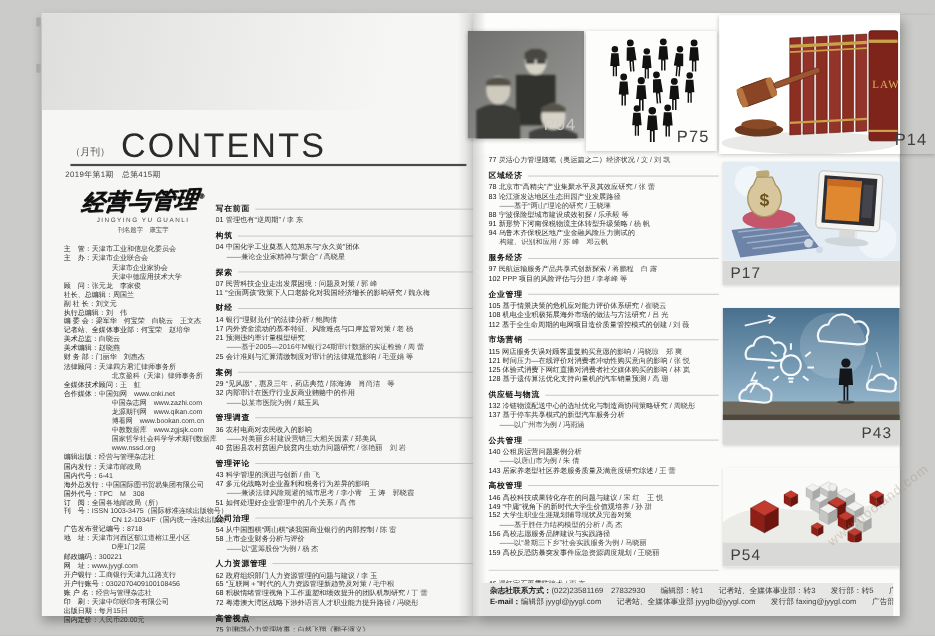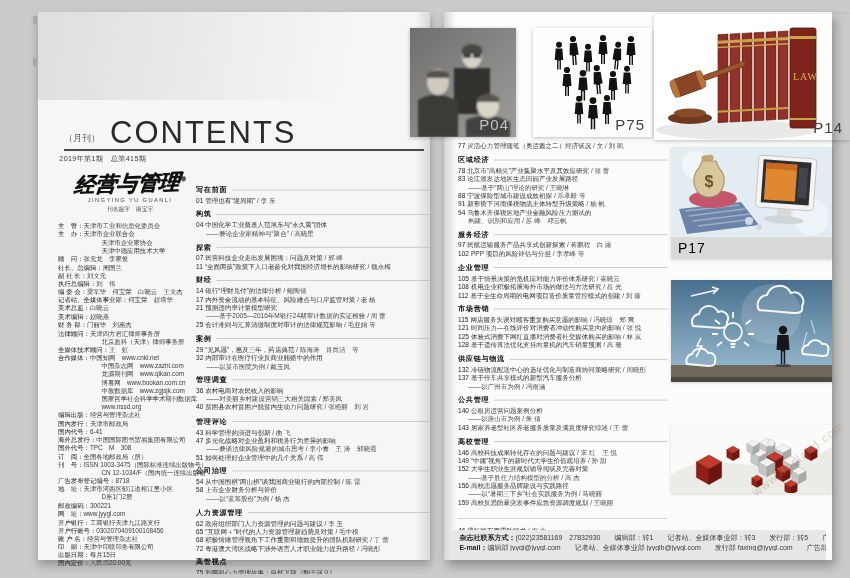--- a/index.html
+++ b/index.html
@@ -1,21 +1,21 @@
 <!DOCTYPE html>
 <html><head>
 <meta charset="utf-8">
 <style>
   html,body{margin:0;padding:0;background:#b9b9b7;}
   .canvas{position:relative;width:850px;height:578px;background:#cbcbc9;overflow:hidden;
           font-family:"Liberation Sans",sans-serif;}
   
   .page{position:absolute;top:12px;height:548px;}
   .page.left{left:38px;width:392px;background:#f6f6f4;box-shadow:0 5px 9px rgba(0,0,0,.28);}
-  .page.right{left:444px;width:388px;background:#fbfbfa;box-shadow:3px 6px 10px rgba(0,0,0,.3);}
+  .page.right{left:430px;width:388px;background:#fbfbfa;box-shadow:3px 6px 10px rgba(0,0,0,.3);}
   .fold-l{position:absolute;right:0;top:0;bottom:0;width:14px;
           background:linear-gradient(to right,rgba(0,0,0,0),rgba(0,0,0,.12));}
   .fold-r{position:absolute;left:0;top:0;bottom:0;width:12px;
           background:linear-gradient(to right,rgba(0,0,0,.16),rgba(0,0,0,0));}
   .top-band{position:absolute;left:0;top:0;width:100%;height:88px;
           background:linear-gradient(100deg,#dededc,#ecECEA 45%,#f6f6f4 80%);}
   .right-top-bg{position:absolute;left:0;top:0;width:100%;height:128px;background:#fdfdfc;}
   .edge-mark{position:absolute;width:4px;height:8px;background:#a8a8a6;}
   
   .contents-header{position:absolute;left:26px;top:98px;width:360px;height:39px;
@@ -58,21 +58,21 @@
   .f-line{white-space:nowrap;font-size:10px;color:#3b3b3b;line-height:13.5px;}
   .f-lab{font-weight:bold;color:#1e1e1e;}
   
   .photo{position:absolute;box-shadow:0 1px 4px rgba(0,0,0,.25);overflow:hidden;}
   .photo svg{display:block;}
   .photo-label{position:absolute;right:7px;bottom:4px;font-size:15px;color:#404040;letter-spacing:1px;}
   .photo-label.light{color:#cfcfcd;opacity:.9;}
   
   .card{position:absolute;left:227px;width:161px;box-shadow:0 1px 3px rgba(0,0,0,.15);}
   .card svg{display:block;}
-  .card-cap{background:#d9d9d7;font-size:14px;color:#000000;padding:3px 7px;letter-spacing:1px;}
+  .card-cap{background:#d9d9d7;font-size:14px;color:#404040;padding:3px 7px;letter-spacing:1px;}
   .cap-right{text-align:right;}
   
   .watermark{position:absolute;left:742px;top:452px;transform:rotate(-38deg);
        font-size:12px;color:rgba(150,130,105,.30);letter-spacing:1px;white-space:nowrap;}
 </style>
 </head>
 <body>
 
 <div class="canvas">
 
@@ -369,20 +369,21 @@
           <circle r="9"></circle>
           <path d="M-3,9 h6 M-2.5,12 h5 M-2,15 h4"></path>
           <path d="M-13,-8 l-5,-4 M13,-8 l5,-4 M0,-14 v-6 M-15,2 h-6 M15,2 h6 M-11,10 l-5,4 M11,10 l5,4"></path>
         </g>
         <g fill="#15161a" transform="translate(112,68)">
           <circle cx="0" cy="-18" r="4.2"></circle>
           <path d="M-5.5,-13 L5.5,-13 L6.5,2 L2.2,2 L2.2,16 L0.7,16 L0.7,3.5 L-0.7,3.5 L-0.7,16 L-2.2,16 L-2.2,2 L-6.5,2 Z"></path>
           <ellipse cx="0" cy="17.5" rx="8" ry="1.6" opacity="0.5"></ellipse>
         </g>
       </svg>
+      <div class="card-cap cap-right">P43</div>
     </div>
 
     <div class="card" style="top:413px">
       <svg width="161" height="68" viewBox="0 0 161 68">
         <defs>
           <g id="cubeG" stroke="#9a9a98" stroke-width="0.3">
             <polygon points="0,-10 9,-5 0,0 -9,-5" fill="#f2f2f0"></polygon>
             <polygon points="-9,-5 0,0 0,11 -9,6" fill="#c6c6c4"></polygon>
             <polygon points="9,-5 0,0 0,11 9,6" fill="#a9a9a7"></polygon>
           </g>
@@ -403,31 +404,32 @@
         <use href="#cubeR" transform="translate(112,48) scale(0.8)"></use>
         <use href="#cubeG" transform="translate(128,50) scale(0.8)"></use>
         <use href="#cubeG" transform="translate(82,22) scale(0.7)"></use>
         <use href="#cubeR" transform="translate(62,28) scale(0.7)"></use>
         <use href="#cubeR" transform="translate(38,44) scale(1.4)"></use>
         <use href="#cubeR" transform="translate(140,28) scale(0.7)"></use>
         <use href="#cubeR" transform="translate(120,62) scale(0.7)"></use>
         <use href="#cubeR" transform="translate(86,56) scale(0.6)"></use>
         <circle cx="100" cy="18" r="3.5" fill="#efefed" stroke="#bbb" stroke-width="0.4"></circle>
       </svg>
+      <div class="card-cap">P54</div>
     </div>
 
     <div class="footer">
       <div class="footer-inner">
         <div class="f-line"><span class="f-lab">杂志社联系方式：</span><span>(022)23581169　27832930　　编辑部：转1　　记者站、全媒体事业部：转3　　发行部：转5　　广告部：转2　　传真：转6</span></div>
         <div class="f-line"><span class="f-lab">E-mail：</span><span>编辑部 jyygl@jyygl.com　　记者站、全媒体事业部 jyyglb@jyygl.com　　发行部 faxing@jyygl.com　　广告部 gg@jyygl.com</span></div>
       </div>
     </div>
   </div>
 
-  <div class="photo" style="left:410px;top:28px;width:106px;height:109px">
+  <div class="photo" style="left:425px;top:28px;width:106px;height:98px">
     <svg width="106" height="109" viewBox="0 0 106 109">
       <defs>
         <linearGradient id="g04" x1="0" y1="0" x2="1" y2="1">
           <stop offset="0" stop-color="#6f6f6d"></stop>
             <stop offset="1" stop-color="#9d9d9b"></stop>
         </linearGradient>
         <filter id="soft">
             <feGaussianBlur stdDeviation="0.8"></feGaussianBlur>
           </filter>
       </defs>

